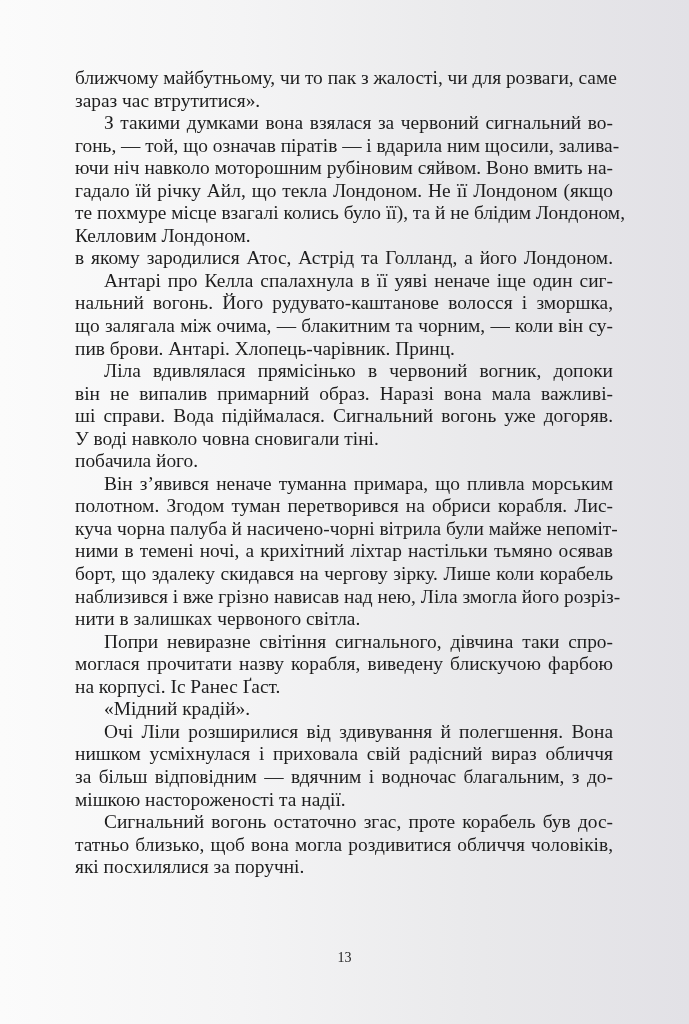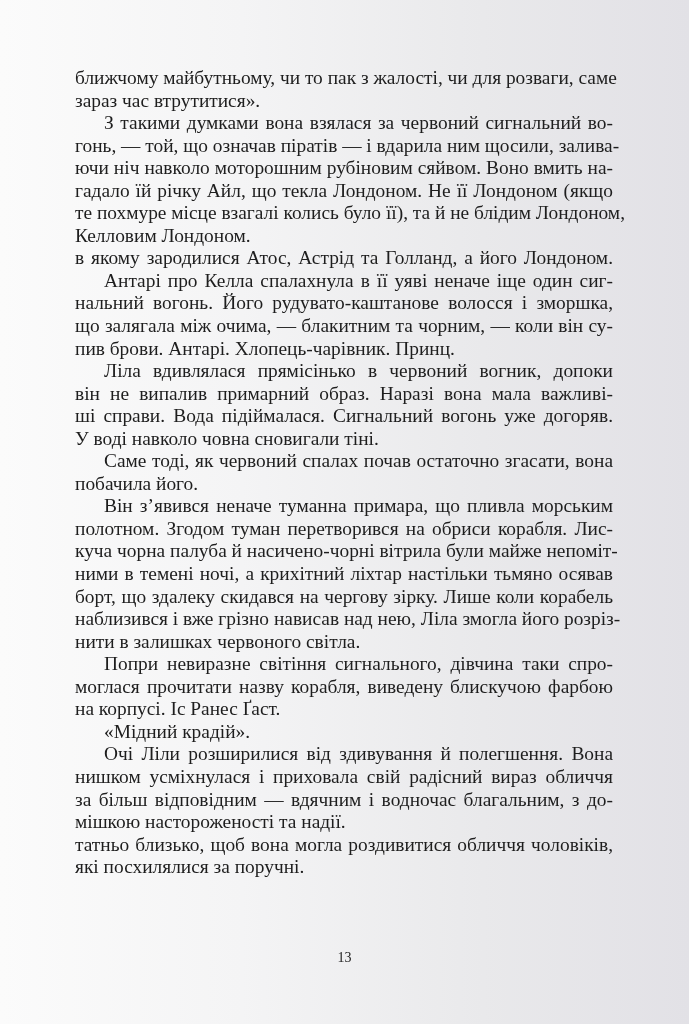--- a/index.html
+++ b/index.html
@@ -44,33 +44,33 @@
     <div class="line last"><span>Келловим Лондоном.</span></div>
     <div class="line"><span>в якому зародилися Атос, Астрід та Голланд, а </span><span class="it">його</span><span> Лондоном.</span></div>
     <div class="line indent"><span>Антарі про Келла спалахнула в її уяві неначе іще один сиг-</span></div>
     <div class="line"><span>нальний вогонь. Його рудувато-каштанове волосся і зморшка,</span></div>
     <div class="line"><span>що залягала між очима, — блакитним та чорним, — коли він су-</span></div>
     <div class="line last"><span>пив брови. </span><span class="it">Антарі</span><span>. Хлопець-чарівник. Принц.</span></div>
     <div class="line indent"><span>Ліла вдивлялася прямісінько в червоний вогник, допоки</span></div>
     <div class="line"><span>він не випалив примарний образ. Наразі вона мала важливі-</span></div>
     <div class="line"><span>ші справи. Вода підіймалася. Сигнальний вогонь уже догоряв.</span></div>
     <div class="line last"><span>У воді навколо човна сновигали тіні.</span></div>
-    <div class="line indent"><span>Саме тоді, як червоний спалах почав остаточно згасати, вона</span></div>
     <div class="line last"><span>побачила його.</span></div>
     <div class="line indent"><span>Він з’явився неначе туманна примара, що пливла морським</span></div>
     <div class="line"><span>полотном. Згодом туман перетворився на обриси корабля. Лис-</span></div>
     <div class="line"><span>куча чорна палуба й насичено-чорні вітрила були майже непоміт-</span></div>
     <div class="line"><span>ними в темені ночі, а крихітний ліхтар настільки тьмяно осявав</span></div>
     <div class="line"><span>борт, що здалеку скидався на чергову зірку. Лише коли корабель</span></div>
     <div class="line"><span>наблизився і вже грізно нависав над нею, Ліла змогла його розріз-</span></div>
     <div class="line last"><span>нити в залишках червоного світла.</span></div>
     <div class="line indent"><span>Попри невиразне світіння сигнального, дівчина таки спро-</span></div>
     <div class="line"><span>моглася прочитати назву корабля, виведену блискучою фарбою</span></div>
     <div class="line last"><span>на корпусі. </span><span class="it">Іс Ранес Ґаст</span><span>.</span></div>
     <div class="line indent last"><span class="it">«Мідний крадій».</span></div>
     <div class="line indent"><span>Очі Ліли розширилися від здивування й полегшення. Вона</span></div>
     <div class="line"><span>нишком усміхнулася і приховала свій радісний вираз обличчя</span></div>
     <div class="line"><span>за більш відповідним — вдячним і водночас благальним, з до-</span></div>
     <div class="line last"><span>мішкою настороженості та надії.</span></div>
+    <div class="line indent"><span>Сигнальний вогонь остаточно згас, проте корабель був дос-</span></div>
     <div class="line"><span>татньо близько, щоб вона могла роздивитися обличчя чоловіків,</span></div>
     <div class="line last"><span>які посхилялися за поручні.</span></div>
   </div>
 <div class="page-number">13</div>
 
 </body></html>

